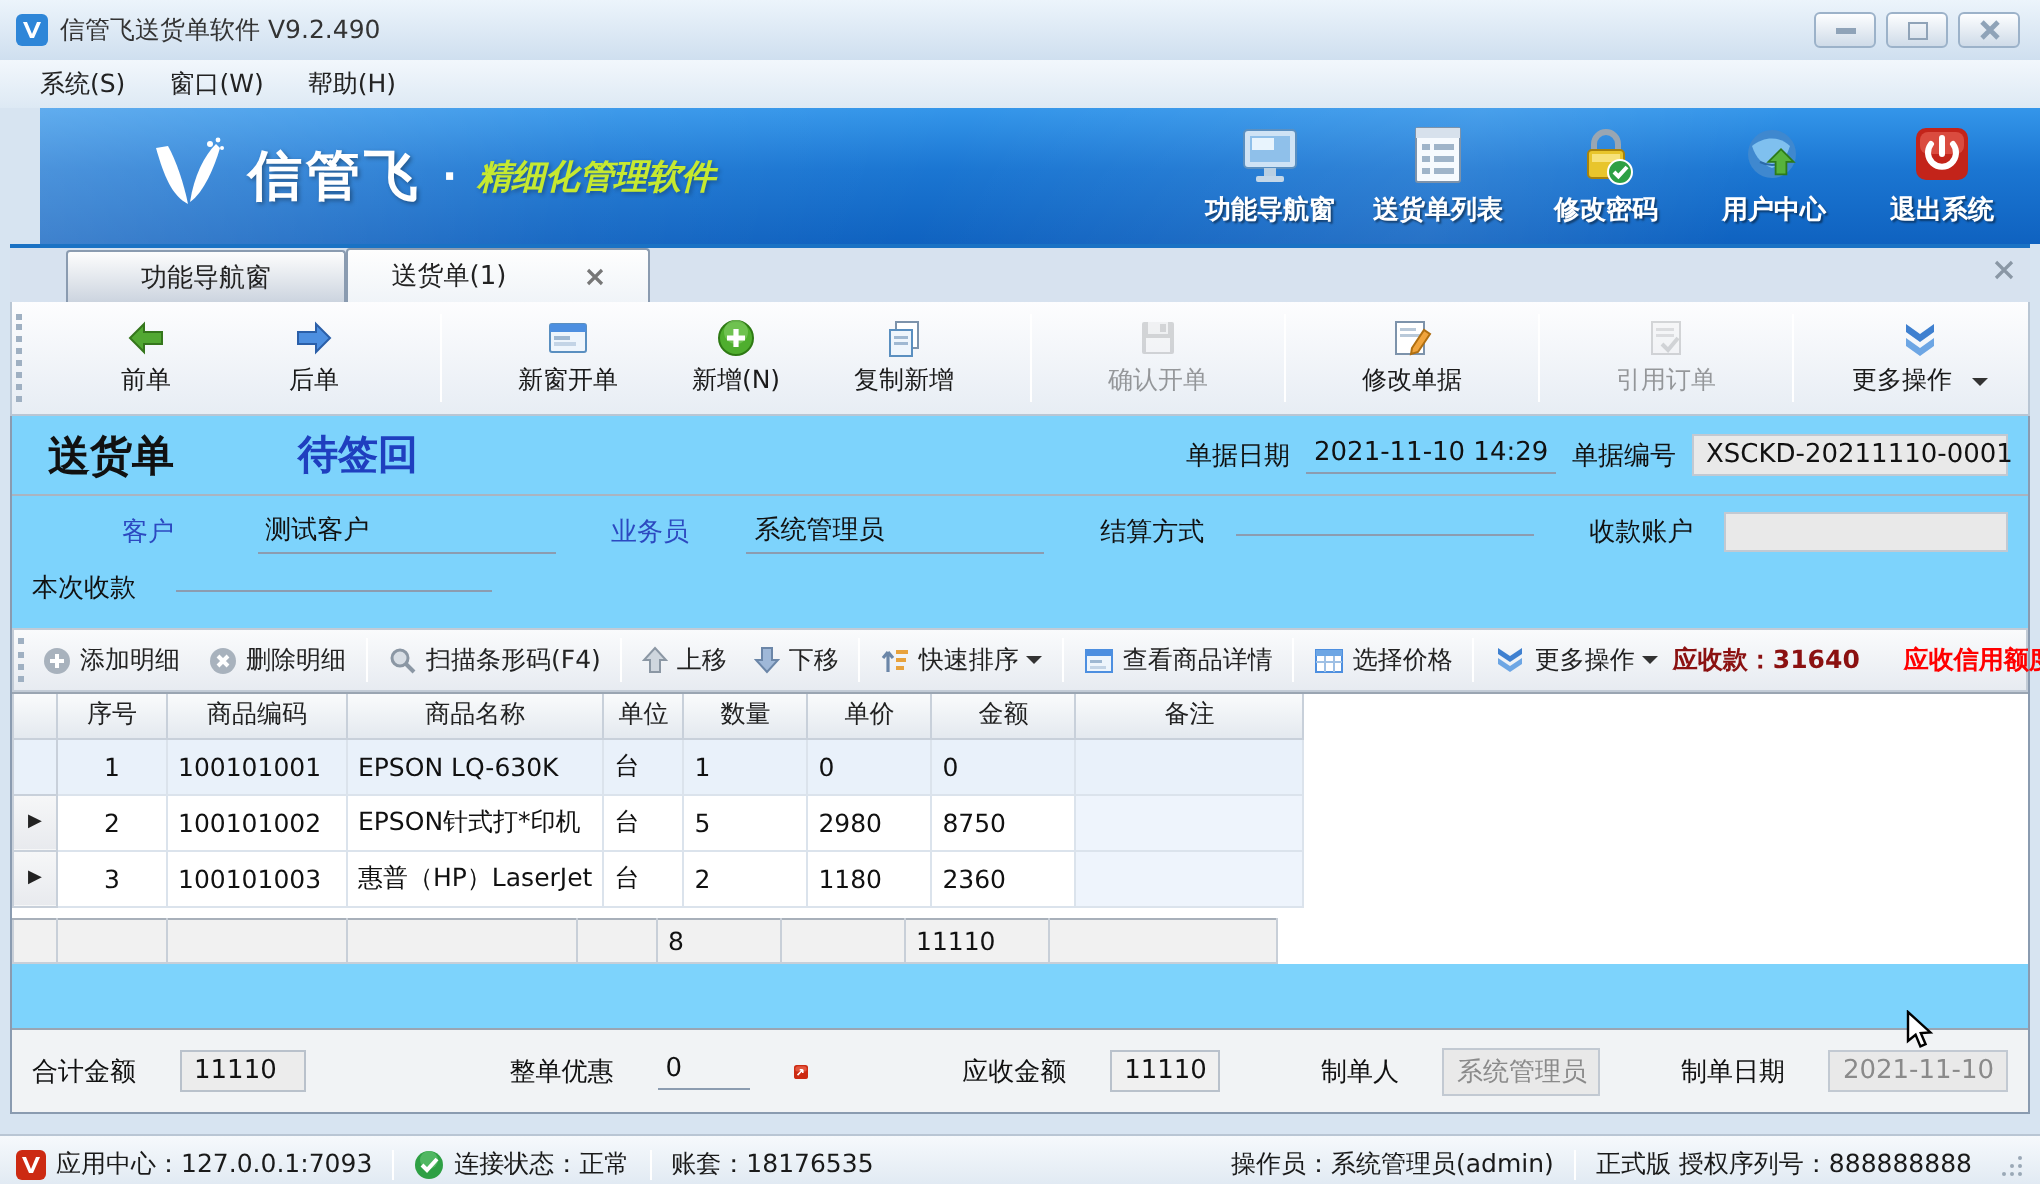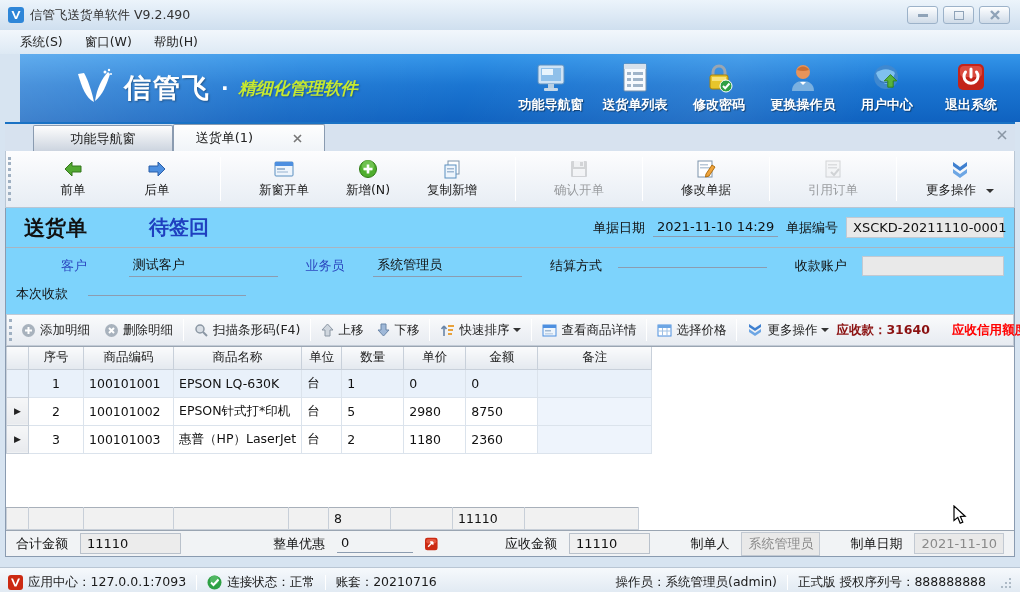--- a/index.html
+++ b/index.html
@@ -74,21 +74,21 @@
   .grid th { height:22px; font-weight:normal; color:#222; background:linear-gradient(#fafbfc,#e4e9ef); border:1px solid #c8d0da; border-top:none; }
   .grid td { height:28px; border:1px solid #dbe3ec; padding:0 5px; color:#111; background:#fff; overflow:hidden; white-space:nowrap; }
   .grid tr.alt td { background:#e9f1fa; }
   .grid td.sel { background:linear-gradient(#f6f7f8,#e8eaee); border-color:#c8d0da; text-align:center; padding:0; font-size:9px; color:#222; }
   .grid td.num { text-align:center; }
   .grid td.note { background:#eef4fc; }
   .gsummary { position:absolute; left:0; bottom:0; }
   .gsummary td { height:22px; background:#f1f1f1; border:1px solid #c8cfd8; border-top:1px solid #a8b0ba; font-size:12.5px; padding:0 5px; }
 
   
-  .footerbar { height:26px; background:#f1f3f5; border-top:1px solid #9aa5b2; display:flex; align-items:center; padding:0 10px; font-size:13px; gap:12px; }
+  .footerbar { height:42px; background:#f1f3f5; border-top:1px solid #9aa5b2; display:flex; align-items:center; padding:0 10px; font-size:13px; gap:22px;margin-top:32px; }
   .fbox { background:#ececec; border:1px solid #b9c1cb; padding:2px 6px; font-size:13px; color:#111; }
 
   
   .statusbar { height:30px; margin-top:5px; background:linear-gradient(#f6f9fc,#dde7f1); border-top:1px solid #b9c6d4; display:flex; align-items:center; padding:0 8px; font-size:12.5px; color:#1a1a1a; }
   .ssep { width:1px; height:15px; background:#b3bcc6; border-right:1px solid #fff; margin:0 10px; }
   .sitem { display:flex; align-items:center; gap:5px; white-space:nowrap; }
   .s-right { margin-left:auto; display:flex; align-items:center; }
   .grip2 { margin-left:14px; }
 
   .cursor { position:absolute; left:952px; top:505px; z-index:50; pointer-events:none; }
@@ -168,29 +168,20 @@
       </div>
       <div class="bact">
         <svg width="32" height="30" viewBox="0 0 32 30">
             <path d="M10 13 v-4 a6 6 0 0 1 12 0 v4" fill="none" stroke="#9aa6b2" stroke-width="3"></path>
             <rect x="7" y="12" width="18" height="14" rx="2" fill="#e8c52c" stroke="#a8820c"></rect>
             <rect x="9" y="14" width="14" height="4" fill="#f7e27a"></rect>
             <circle cx="23" cy="23" r="6" fill="#2ea044" stroke="#fff"></circle>
             <path d="M20 23 l2.2 2.2 L26.5 20.5" stroke="#fff" stroke-width="2" fill="none"></path>
           </svg>
         <span class="bact-label">修改密码</span>
-      </div>
-      <div class="bact">
-        <svg width="32" height="30" viewBox="0 0 32 30">
-            <circle cx="16" cy="9" r="7" fill="#e8945a"></circle>
-            <path d="M10 7 a7 7 0 0 1 12 0 a14 10 0 0 1 -12 0" fill="#c96f35"></path>
-            <path d="M5 28 c0-7 5-10 11-10 s11 3 11 10 z" fill="#7ab0e0"></path>
-            <path d="M13 19 l3 3 l3-3" fill="#fff"></path>
-          </svg>
-        <span class="bact-label">更换操作员</span>
       </div>
       <div class="bact">
         <svg width="32" height="30" viewBox="0 0 32 30">
             <circle cx="15" cy="14" r="12" fill="#3f88cf"></circle>
             <path d="M5 10 c6-5 14-5 19 0 c-2 6-4 9-9 11 c-5-2-8-5-10-11z" fill="#7fc0ef"></path>
             <path d="M9 18 c4 2 8 2 12 0" stroke="#2c6aa8" fill="none"></path>
             <path d="M22 28 v-7 h-4 l7-7 l7 7 h-4 v7 z" fill="#57b33c" stroke="#2c7a1a" transform="translate(-3 -1) scale(0.9)"></path>
           </svg>
         <span class="bact-label">用户中心</span>
       </div>
@@ -571,21 +562,21 @@
     <span class="sitem">
       <svg width="15" height="15" viewBox="0 0 15 15">
           <circle cx="7.5" cy="7.5" r="7" fill="#2ea044"></circle>
           <circle cx="7.5" cy="5" r="4.5" fill="#5fc06f" opacity=".7"></circle>
           <path d="M4 7.5 l2.5 2.5 L11.5 4.5" stroke="#fff" stroke-width="2" fill="none"></path>
         </svg>
       <span>连接状态：正常</span>
     </span>
     <span class="ssep"></span>
     <span class="sitem">
-      <span>账套：20210716</span>
+      <span>账套：18176535</span>
     </span>
     <span class="s-right">
       <span class="sitem">
           <span>操作员：系统管理员(admin)</span>
         </span>
       <span class="ssep"></span>
       <span class="sitem">
           <span>正式版 授权序列号：888888888</span>
         </span>
       <svg class="grip2" width="12" height="12">

